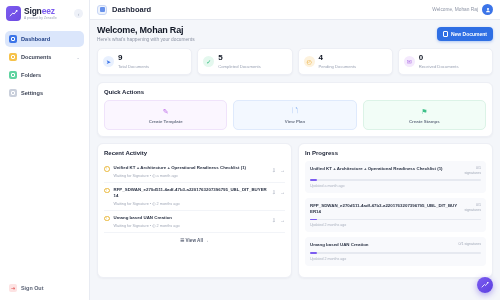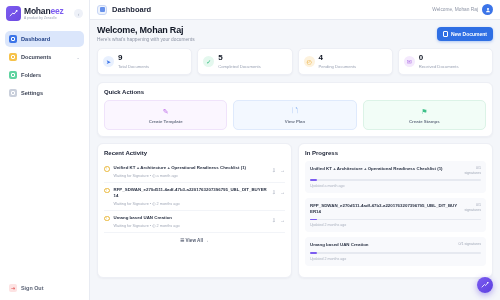--- a/index.html
+++ b/index.html
@@ -157,21 +157,21 @@
 
   <aside class="sidebar">
     <div class="brand">
       <div class="brand-mark">
         <svg width="9" height="9" viewBox="0 0 16 16" aria-hidden="true">
           <path d="M2 12 L7 7 L9 9 L14 3" stroke="#fff" stroke-width="1.6" fill="none" stroke-linecap="round"></path>
           <circle cx="13.5" cy="3.5" r="1.6" fill="#fff"></circle>
         </svg>
       </div>
       <div class="brand-text">
-        <div class="brand-name"><span>Mohan</span><i>eez</i></div>
+        <div class="brand-name"><span>Sign</span><i>eez</i></div>
         <div class="brand-sub">A product by Zenzolle</div>
       </div>
       <div class="brand-collapse">‹</div>
     </div>
 
     <nav class="nav">
       <div class="nav-item active">
         <span class="nav-ico ico-dash">
             <span></span>
           </span>

